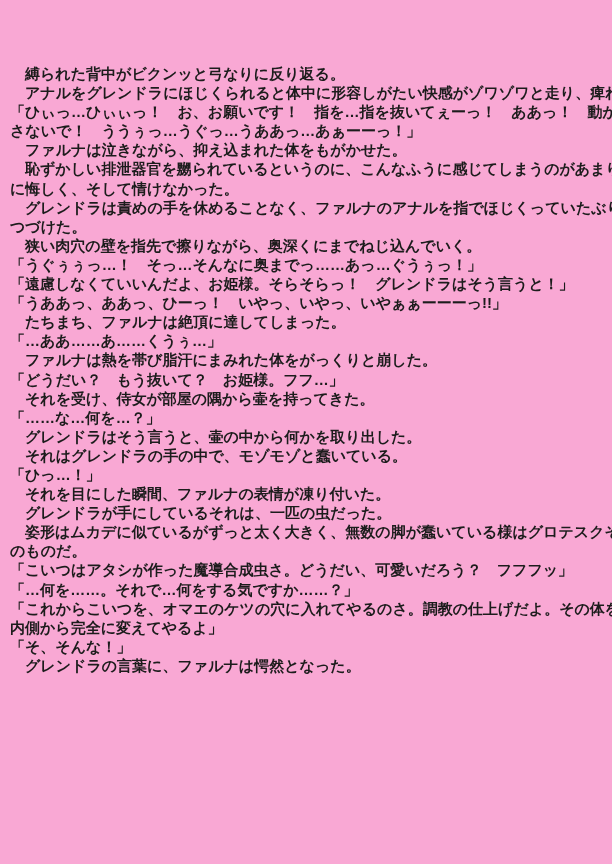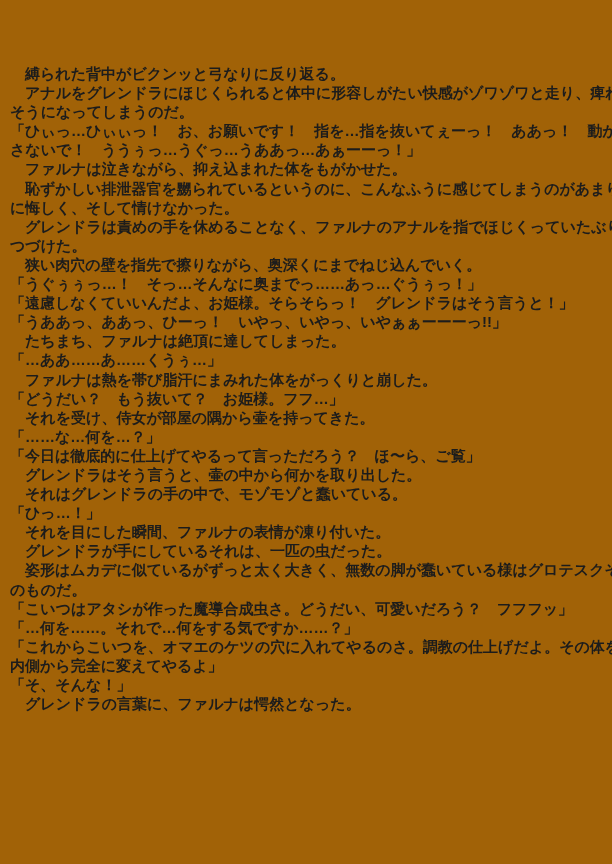--- a/index.html
+++ b/index.html
@@ -9,21 +9,21 @@
   }
   body {
     width: 612px;
     height: 864px;
     position: relative;
     overflow: hidden;
   }
   .page {
     position: absolute;
     inset: 0;
-    background: #a16207;
+    background: #f9a8d4;
   }
   .doc {
     position: absolute;
     top: 64px;
     left: 10px;
     width: 596px;
     font-family: "Liberation Sans", sans-serif;
     font-weight: bold;
     font-size: 15px;
     line-height: 19.1px;
@@ -35,39 +35,37 @@
     overflow: visible;
   }
 </style>
 </head>
 <body>
 
 <div class="page">
   <div class="doc" id="doc-body">
       <div class="line">　縛られた背中がビクンッと弓なりに反り返る。</div>
       <div class="line">　アナルをグレンドラにほじくられると体中に形容しがたい快感がゾワゾワと走り、痺れ</div>
-      <div class="line">そうになってしまうのだ。</div>
       <div class="line">「ひぃっ…ひぃぃっ！　お、お願いです！　指を…指を抜いてぇーっ！　ああっ！　動か</div>
       <div class="line">さないで！　ううぅっ…うぐっ…うああっ…あぁーーっ！」</div>
       <div class="line">　ファルナは泣きながら、抑え込まれた体をもがかせた。</div>
       <div class="line">　恥ずかしい排泄器官を嬲られているというのに、こんなふうに感じてしまうのがあまり</div>
       <div class="line">に悔しく、そして情けなかった。</div>
       <div class="line">　グレンドラは責めの手を休めることなく、ファルナのアナルを指でほじくっていたぶり</div>
       <div class="line">つづけた。</div>
       <div class="line">　狭い肉穴の壁を指先で擦りながら、奥深くにまでねじ込んでいく。</div>
       <div class="line">「うぐぅぅっ…！　そっ…そんなに奥までっ……あっ…ぐうぅっ！」</div>
       <div class="line">「遠慮しなくていいんだよ、お姫様。そらそらっ！　グレンドラはそう言うと！」</div>
       <div class="line">「うああっ、ああっ、ひーっ！　いやっ、いやっ、いやぁぁーーーっ!!」</div>
       <div class="line">　たちまち、ファルナは絶頂に達してしまった。</div>
       <div class="line">「…ああ……あ……くうぅ…」</div>
       <div class="line">　ファルナは熱を帯び脂汗にまみれた体をがっくりと崩した。</div>
       <div class="line">「どうだい？　もう抜いて？　お姫様。フフ…」</div>
       <div class="line">　それを受け、侍女が部屋の隅から壷を持ってきた。</div>
       <div class="line">「……な…何を…？」</div>
-      <div class="line">「今日は徹底的に仕上げてやるって言っただろう？　ほ〜ら、ご覧」</div>
       <div class="line">　グレンドラはそう言うと、壷の中から何かを取り出した。</div>
       <div class="line">　それはグレンドラの手の中で、モゾモゾと蠢いている。</div>
       <div class="line">「ひっ…！」</div>
       <div class="line">　それを目にした瞬間、ファルナの表情が凍り付いた。</div>
       <div class="line">　グレンドラが手にしているそれは、一匹の虫だった。</div>
       <div class="line">　姿形はムカデに似ているがずっと太く大きく、無数の脚が蠢いている様はグロテスクそ</div>
       <div class="line">のものだ。</div>
       <div class="line">「こいつはアタシが作った魔導合成虫さ。どうだい、可愛いだろう？　フフフッ」</div>
       <div class="line">「…何を……。それで…何をする気ですか……？」</div>
       <div class="line">「これからこいつを、オマエのケツの穴に入れてやるのさ。調教の仕上げだよ。その体を</div>

